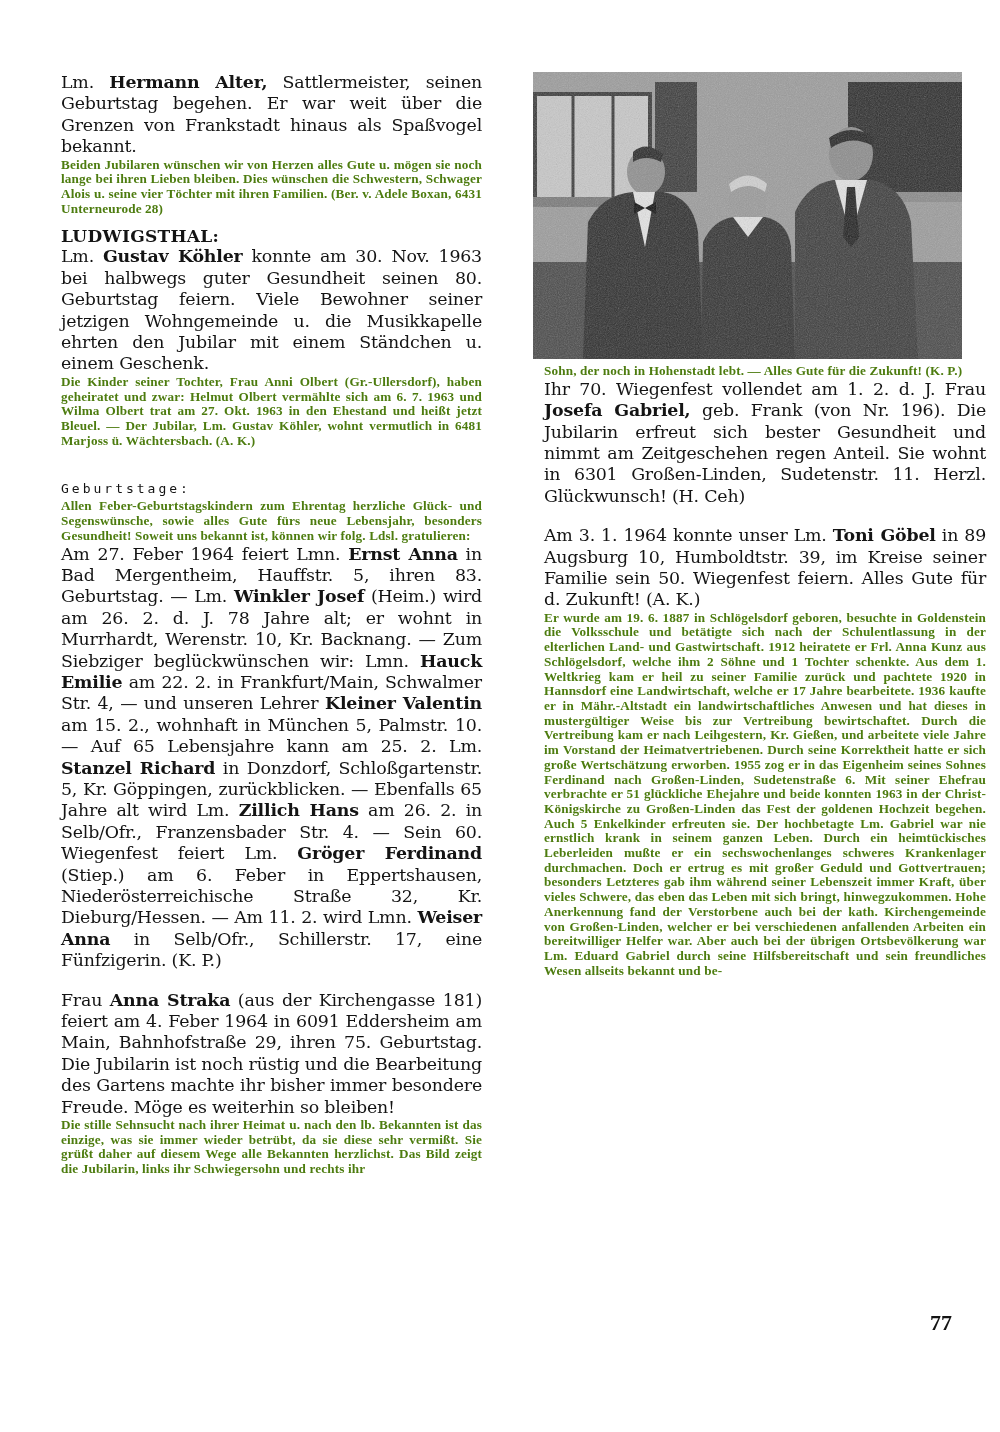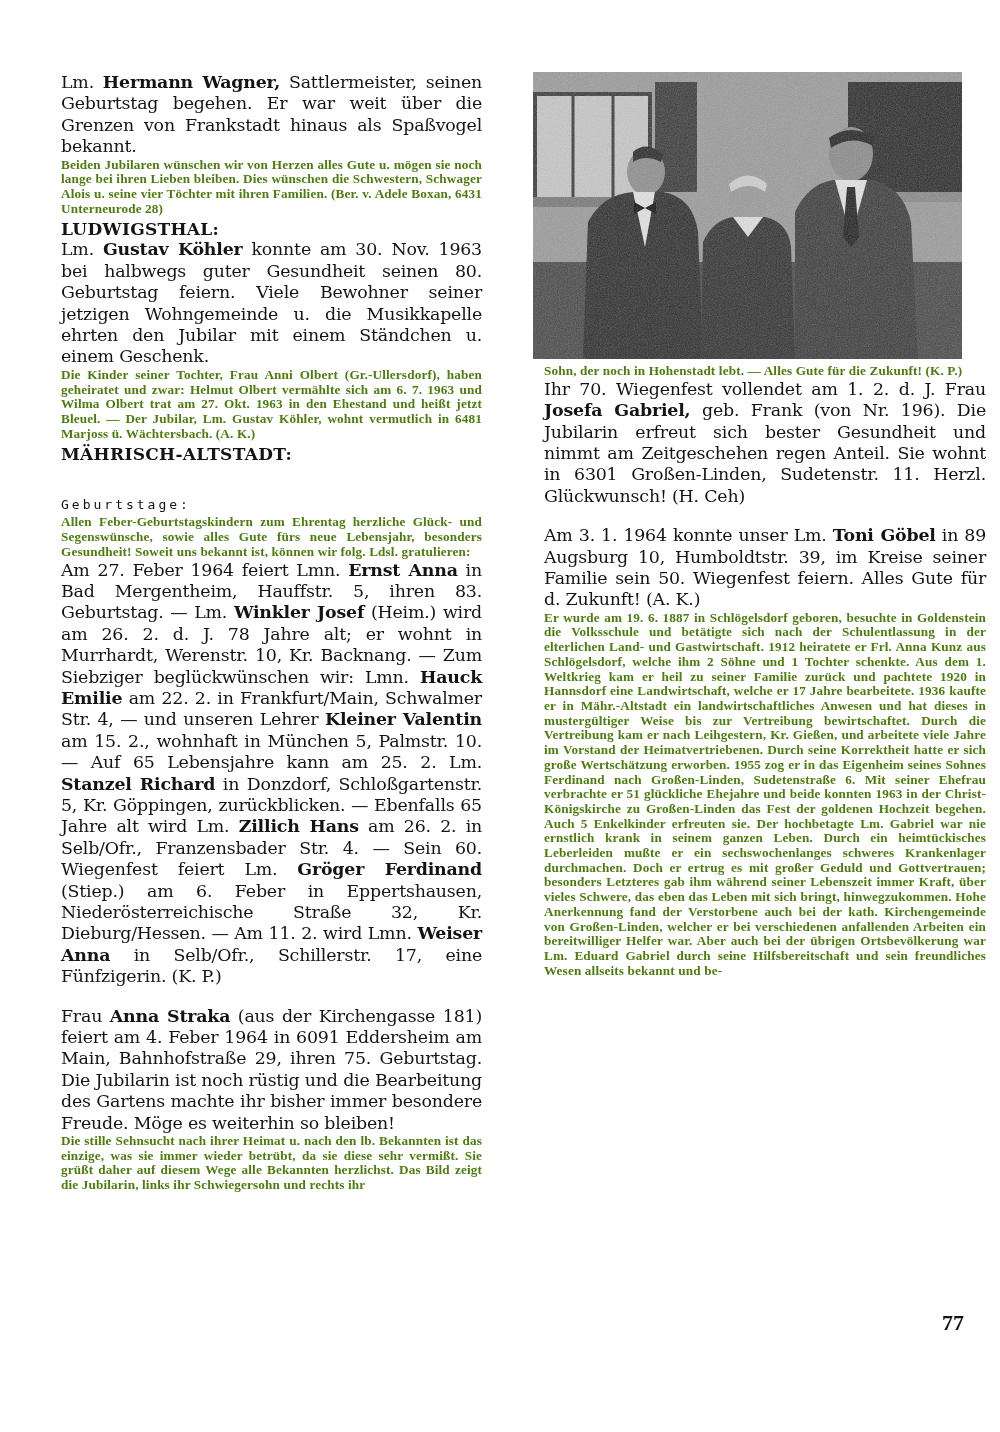--- a/index.html
+++ b/index.html
@@ -2,41 +2,40 @@
 <html><head>
 <meta charset="utf-8">
 <style>
   html, body { margin: 0; padding: 0; background: #ffffff; }
   body { width: 1000px; height: 1432px; position: relative; overflow: hidden; color: #141414; }
   .col { position: absolute; top: 72px; }
   .left { left: 61px; width: 421px; }
   p { margin: 0; text-align: justify; }
   .big { font-family: "DejaVu Serif", serif; font-size: 17.4px; line-height: 21.4px; letter-spacing: -0.2px; }
   .small { font-family: "Liberation Serif", serif; font-weight: bold; font-size: 13.2px; line-height: 14.7px; letter-spacing: 0.15px; color: #4d7c0f; }
-  .head { font-family: "DejaVu Serif", serif; font-weight: bold; font-size: 17px; line-height: 20px; letter-spacing: 0.3px; margin-top: 3px; }
+  .head { font-family: "DejaVu Serif", serif; font-weight: bold; font-size: 17px; line-height: 20px; letter-spacing: 0.3px; margin-top: 10px; }
   .spaced { font-family: "DejaVu Sans Mono", monospace; font-size: 13px; line-height: 20px; letter-spacing: 3px; margin-top: 31px; }
   b { font-weight: bold; }
   .gap { margin-top: 18px; }
   .photo { position: absolute; left: 533px; top: 72px; width: 429px; height: 287px; background: #6d6d6d; overflow: hidden; }
   .photo svg { width: 100%; height: 100%; display: block; }
-  .pagenum { position: absolute; left: 930px; top: 1310px; font-family: "Liberation Serif", serif; font-weight: bold; font-size: 22px; margin-left: 12px; }
+  .pagenum { position: absolute; left: 930px; top: 1310px; font-family: "Liberation Serif", serif; font-weight: bold; font-size: 22px; }
   .right-text { position: absolute; left: 544px; top: 364px; width: 442px; }
 </style>
 </head>
 <body>
 
 <div class="col left">
-  <p class="big"><span>Lm. </span><b>Hermann Wagner,</b><span> Sattlermeister, seinen Geburtstag begehen. Er war weit über die Grenzen von Frankstadt hinaus als Spaßvogel bekannt.</span></p>
+  <p class="big"><span>Lm. </span><b>Hermann Alter,</b><span> Sattlermeister, seinen Geburtstag begehen. Er war weit über die Grenzen von Frankstadt hinaus als Spaßvogel bekannt.</span></p>
   <p class="small">Beiden Jubilaren wünschen wir von Herzen alles Gute u. mögen sie noch lange bei ihren Lieben bleiben. Dies wünschen die Schwestern, Schwager Alois u. seine vier Töchter mit ihren Familien. (Ber. v. Adele Boxan, 6431 Unterneurode 28)</p>
 
   <div class="head">LUDWIGSTHAL:</div>
   <p class="big"><span>Lm. </span><b>Gustav Köhler</b><span> konnte am 30. Nov. 1963 bei halbwegs guter Gesundheit seinen 80. Geburtstag feiern. Viele Bewohner seiner jetzigen Wohngemeinde u. die Musikkapelle ehrten den Jubilar mit einem Ständchen u. einem Geschenk.</span></p>
   <p class="small">Die Kinder seiner Tochter, Frau Anni Olbert (Gr.-Ullersdorf), haben geheiratet und zwar: Helmut Olbert vermählte sich am 6. 7. 1963 und Wilma Olbert trat am 27. Okt. 1963 in den Ehestand und heißt jetzt Bleuel. — Der Jubilar, Lm. Gustav Köhler, wohnt vermutlich in 6481 Marjoss ü. Wächtersbach. (A. K.)</p>
 
-  <div class="head">MÄHRISCH-ALTSTADT:</div>
   <div class="spaced">Geburtstage:</div>
   <p class="small">Allen Feber-Geburtstagskindern zum Ehrentag herzliche Glück- und Segenswünsche, sowie alles Gute fürs neue Lebensjahr, besonders Gesundheit! Soweit uns bekannt ist, können wir folg. Ldsl. gratulieren:</p>
 
   <p class="big"><span>Am 27. Feber 1964 feiert Lmn. </span><b>Ernst Anna</b><span> in Bad Mergentheim, Hauffstr. 5, ihren 83. Geburtstag. — Lm. </span><b>Winkler Josef</b><span> (Heim.) wird am 26. 2. d. J. 78 Jahre alt; er wohnt in Murrhardt, Werenstr. 10, Kr. Backnang. — Zum Siebziger beglückwünschen wir: Lmn. </span><b>Hauck Emilie</b><span> am 22. 2. in Frankfurt/Main, Schwalmer Str. 4, — und unseren Lehrer </span><b>Kleiner Valentin</b><span> am 15. 2., wohnhaft in München 5, Palmstr. 10. — Auf 65 Lebensjahre kann am 25. 2. Lm. </span><b>Stanzel Richard</b><span> in Donzdorf, Schloßgartenstr. 5, Kr. Göppingen, zurückblicken. — Ebenfalls 65 Jahre alt wird Lm. </span><b>Zillich Hans</b><span> am 26. 2. in Selb/Ofr., Franzensbader Str. 4. — Sein 60. Wiegenfest feiert Lm. </span><b>Gröger Ferdinand</b><span> (Stiep.) am 6. Feber in Eppertshausen, Niederösterreichische Straße 32, Kr. Dieburg/Hessen. — Am 11. 2. wird Lmn. </span><b>Weiser Anna</b><span> in Selb/Ofr., Schillerstr. 17, eine Fünfzigerin. (K. P.)</span></p>
 
   <p class="big gap"><span>Frau </span><b>Anna Straka</b><span> (aus der Kirchengasse 181) feiert am 4. Feber 1964 in 6091 Eddersheim am Main, Bahnhofstraße 29, ihren 75. Geburtstag. Die Jubilarin ist noch rüstig und die Bearbeitung des Gartens machte ihr bisher immer besondere Freude. Möge es weiterhin so bleiben!</span></p>
   <p class="small">Die stille Sehnsucht nach ihrer Heimat u. nach den lb. Bekannten ist das einzige, was sie immer wieder betrübt, da sie diese sehr vermißt. Sie grüßt daher auf diesem Wege alle Bekannten herzlichst. Das Bild zeigt die Jubilarin, links ihr Schwiegersohn und rechts ihr</p>
 </div>
 
 <div class="photo" title="Photograph: the jubilarian between her son-in-law (left) and her son (right) in front of a house">

